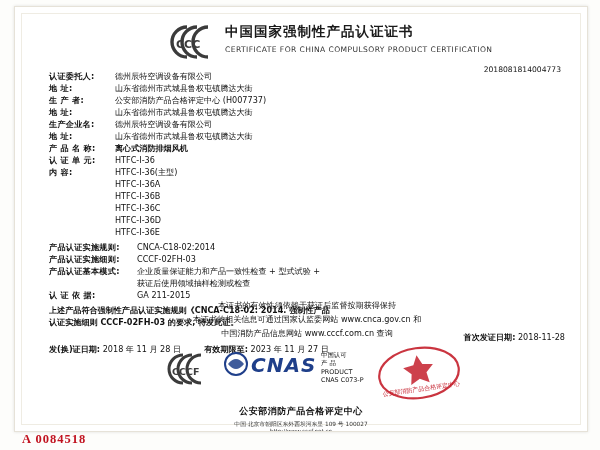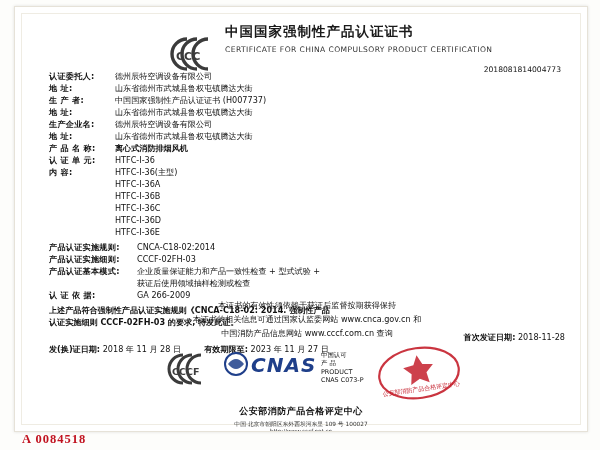--- a/index.html
+++ b/index.html
@@ -24,21 +24,21 @@
   }
   .paper:before{
     content:"";position:absolute;left:6px;top:6px;right:6px;bottom:6px;
     border:1px solid #efece3;pointer-events:none;
   }
   
   .header{
     position:absolute;left:0;top:10px;width:572px;height:54px;
   }
   .ccc-logo{
-    position:absolute;left:152px;top:16px;width:48px;height:42px;
+    position:absolute;left:152px;top:4px;width:48px;height:42px;
   }
   .title-cn{
     position:absolute;left:210px;top:6px;
     font-size:13.5px;letter-spacing:1px;color:#1a1a1a;font-weight:bold;
     font-family:Liberation Mono, monospace;
   }
   .title-en{
     position:absolute;left:210px;top:28px;
     font-size:7.6px;letter-spacing:.4px;color:#333;
   }
@@ -123,21 +123,21 @@
       <div class="row">
         <span class="lbl">认证委托人:</span>
         <span class="val">德州辰特空调设备有限公司</span>
       </div>
       <div class="row">
         <span class="lbl">地      址:</span>
         <span class="val">山东省德州市武城县鲁权屯镇腾达大街</span>
       </div>
       <div class="row">
         <span class="lbl">生 产 者:</span>
-        <span class="val">中国国家强制性产品认证证书 (H007737)</span>
+        <span class="val">公安部消防产品合格评定中心 (H007737)</span>
       </div>
       <div class="row">
         <span class="lbl">地      址:</span>
         <span class="val">山东省德州市武城县鲁权屯镇腾达大街</span>
       </div>
       <div class="row">
         <span class="lbl">生产企业名:</span>
         <span class="val">德州辰特空调设备有限公司</span>
       </div>
       <div class="row">
@@ -185,21 +185,21 @@
       </div>
       <div class="row">
         <span class="lbl wide b">产品认证基本模式:</span>
         <span class="val">企业质量保证能力和产品一致性检查 + 型式试验 +</span>
       </div>
       <div class="row" style="padding-left:88px;">
         <span class="val">获证后使用领域抽样检测或检查</span>
       </div>
       <div class="row">
         <span class="lbl wide b">认 证 依 据:</span>
-        <span class="val">GA 266-2009</span>
+        <span class="val">GA 211-2015</span>
       </div>
 
       <div class="gap2"></div>
 
       <div class="fullline b">上述产品符合强制性产品认证实施规则《CNCA-C18-02: 2014. 强制性产品</div>
       <div class="fullline b">认证实施细则 CCCF-02FH-03 的要求, 特发此证。</div>
 
       <div class="gap2"></div>
 
       <div class="fullline center">

